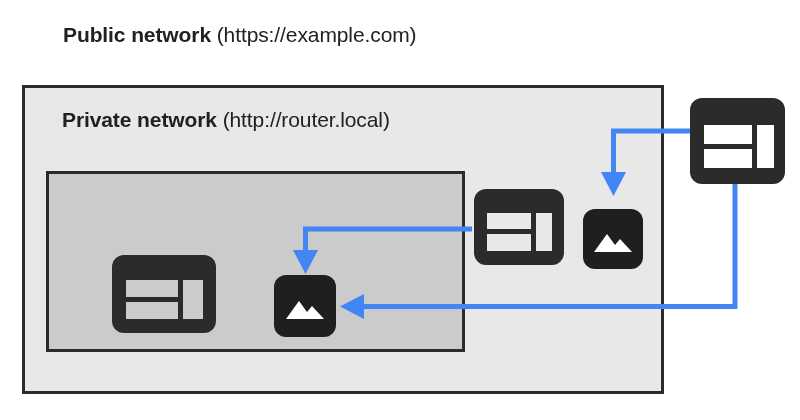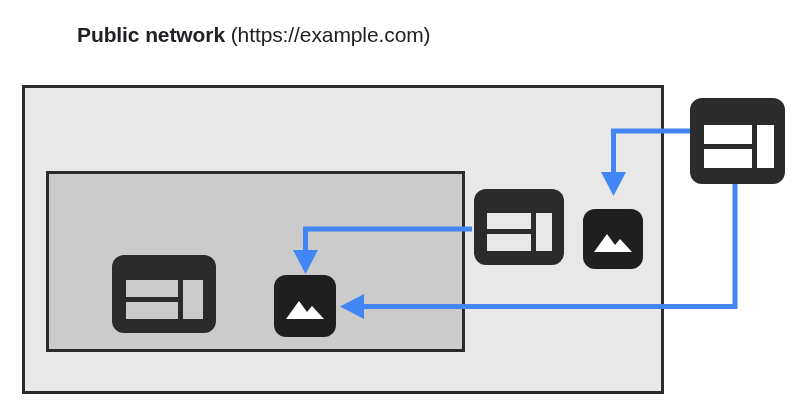--- a/index.html
+++ b/index.html
@@ -24,21 +24,21 @@
     position: absolute;
     font-size: 21px;
     color: #202124;
     letter-spacing: -0.1px;
     white-space: nowrap;
     line-height: 1;
   }
   .label .strong { font-weight: 700; }
   .label .light  { font-weight: 400; }
 
-  #public-label  { left: 77px;  top: 24px; }
+  #public-label  { left: 63px;  top: 24px; }
   #private-label { left: 62px;  top: 109px; }
   #local-label   { left: 66px;  top: 192px; }
 
   
   .box {
     position: absolute;
     box-sizing: border-box;
     border: 3px solid #2b2b2b;
   }
   #public-box {
@@ -87,20 +87,21 @@
 </head>
 <body>
 
 <div id="canvas">
 
   <div class="box" id="public-box"></div>
   <div class="box" id="private-box"></div>
 
   <div class="label" id="public-label"><span class="strong">Public network</span><span class="light"> (https://example.com)</span></div>
 
+  <div class="label" id="private-label"><span class="strong">Private network</span><span class="light"> (http://router.local)</span></div>
 
 
   <svg id="connectors" viewBox="0 0 800 420" width="800" height="420" fill="none">
 
     <g>
       <path d="M 690 131 L 613.5 131 L 613.5 178" stroke="#4285f4" stroke-width="5" fill="none"></path>
       <path d="M 613.5 196 L 601 172 L 626 172 Z" fill="#4285f4"></path>
     </g>
 
     <g>

